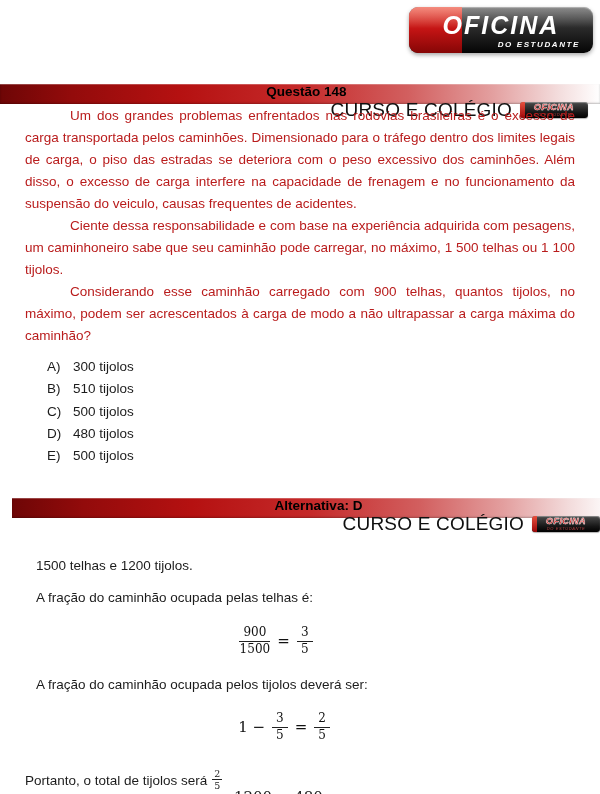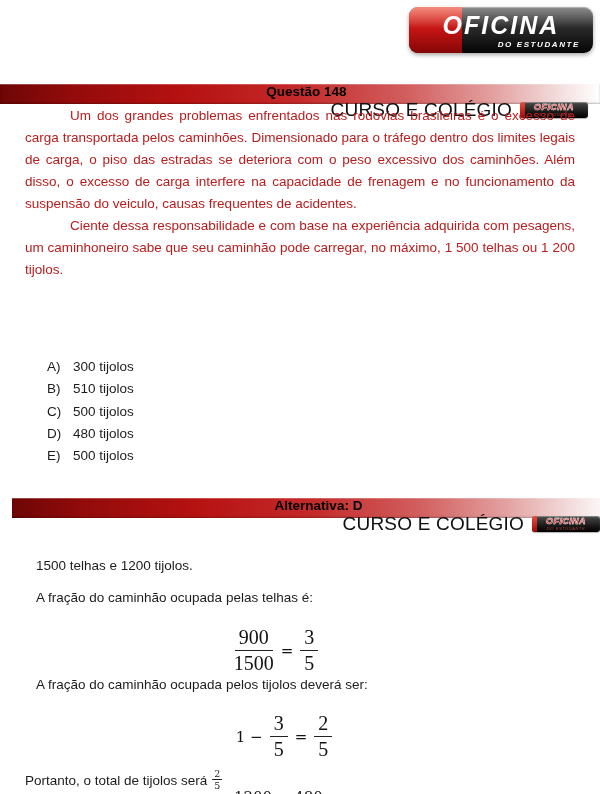--- a/index.html
+++ b/index.html
@@ -88,21 +88,21 @@
   .sol-l2 { top:590px; }
   .sol-l3 { top:677px; }
 
   .formula {
     position:absolute; left:0; width:600px;
     display:flex; justify-content:center; align-items:center; gap:7px;
     font-family:"DejaVu Serif",serif; font-size:15px; color:#111;
   }
   .f1 { top:626px; transform:translateX(-24px); }
   .f2 { top:712px; transform:translateX(-16px); }
-  .frac { display:inline-flex; flex-direction:column; align-items:center; line-height:1.15; font-size:20px;font-family:Liberation Serif, serif; }
+  .frac { display:inline-flex; flex-direction:column; align-items:center; line-height:1.15; font-size:12px; }
   .frac .fnum { padding:0 4px 1px; border-bottom:1.2px solid #222; }
   .frac .fden { padding-top:1px; }
 
   .portanto { position:absolute; top:754px; left:25px; display:flex; align-items:center; font-size:13.5px; }
   .frac-small { font-family:"DejaVu Serif",serif; font-size:9.5px; margin-left:5px; line-height:1.1; }
   .frac-small .fnum { padding:0 2px 0; border-bottom:.8px solid #222; }
   .math-tail { font-family:"DejaVu Serif",serif; font-size:15px; margin-left:2px;margin-top:34px; }
 </style>
 </head>
 <body>
@@ -121,21 +121,22 @@
     <span class="mini-logo">
       <span class="mini-red"></span>
       <span class="mini-name">OFICINA</span>
       <span class="mini-tagline">DO ESTUDANTE</span>
     </span>
   </span>
 </div>
 
 <div class="question-text">
   <p>Um dos grandes problemas enfrentados nas rodovias brasileiras é o excesso de carga transportada pelos caminhões. Dimensionado para o tráfego dentro dos limites legais de carga, o piso das estradas se deteriora com o peso excessivo dos caminhões. Além disso, o excesso de carga interfere na capacidade de frenagem e no funcionamento da suspensão do veiculo, causas frequentes de acidentes.</p>
-  <p>Ciente dessa responsabilidade e com base na experiência adquirida com pesagens, um caminhoneiro sabe que seu caminhão pode carregar, no máximo, 1 500 telhas ou 1 200 tijolos.</p>
+  <p>Ciente dessa responsabilidade e com base na experiência adquirida com pesagens, um caminhoneiro sabe que seu caminhão pode carregar, no máximo, 1 500 telhas ou 1 100 tijolos.</p>
+  <p>Considerando esse caminhão carregado com 900 telhas, quantos tijolos, no máximo, podem ser acrescentados à carga de modo a não ultrapassar a carga máxima do caminhão?</p>
 </div>
 
 <div class="options">
   <div class="option-row">
     <span class="option-letter">A)</span>
     <span>300 tijolos</span>
   </div>
   <div class="option-row">
     <span class="option-letter">B)</span>
     <span>510 tijolos</span>

